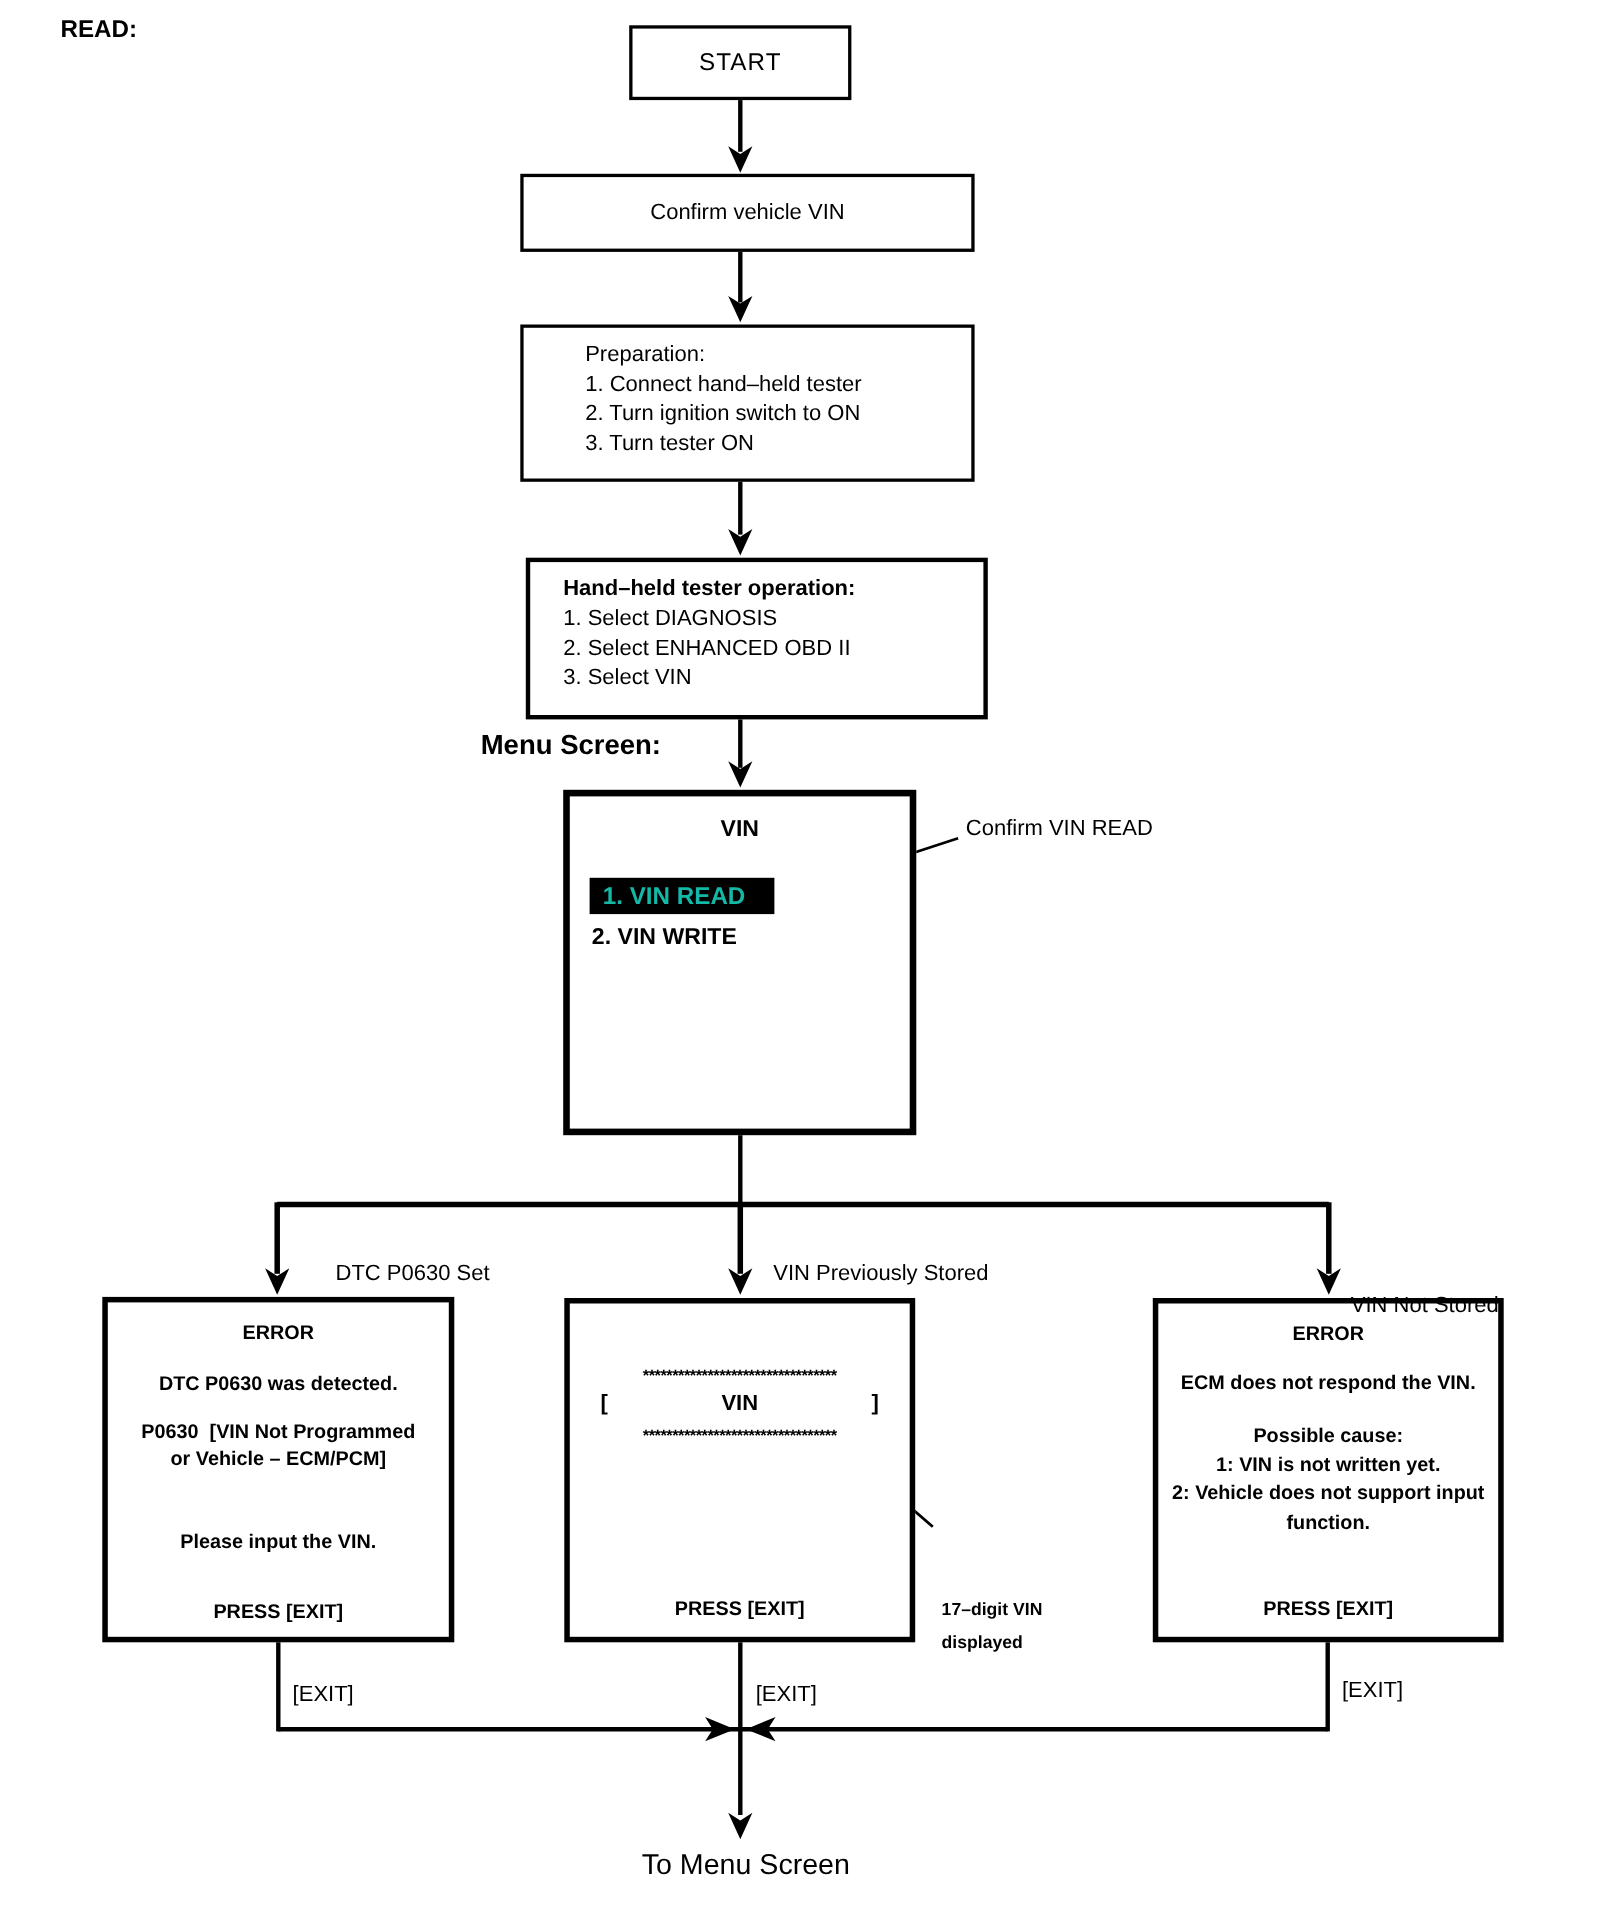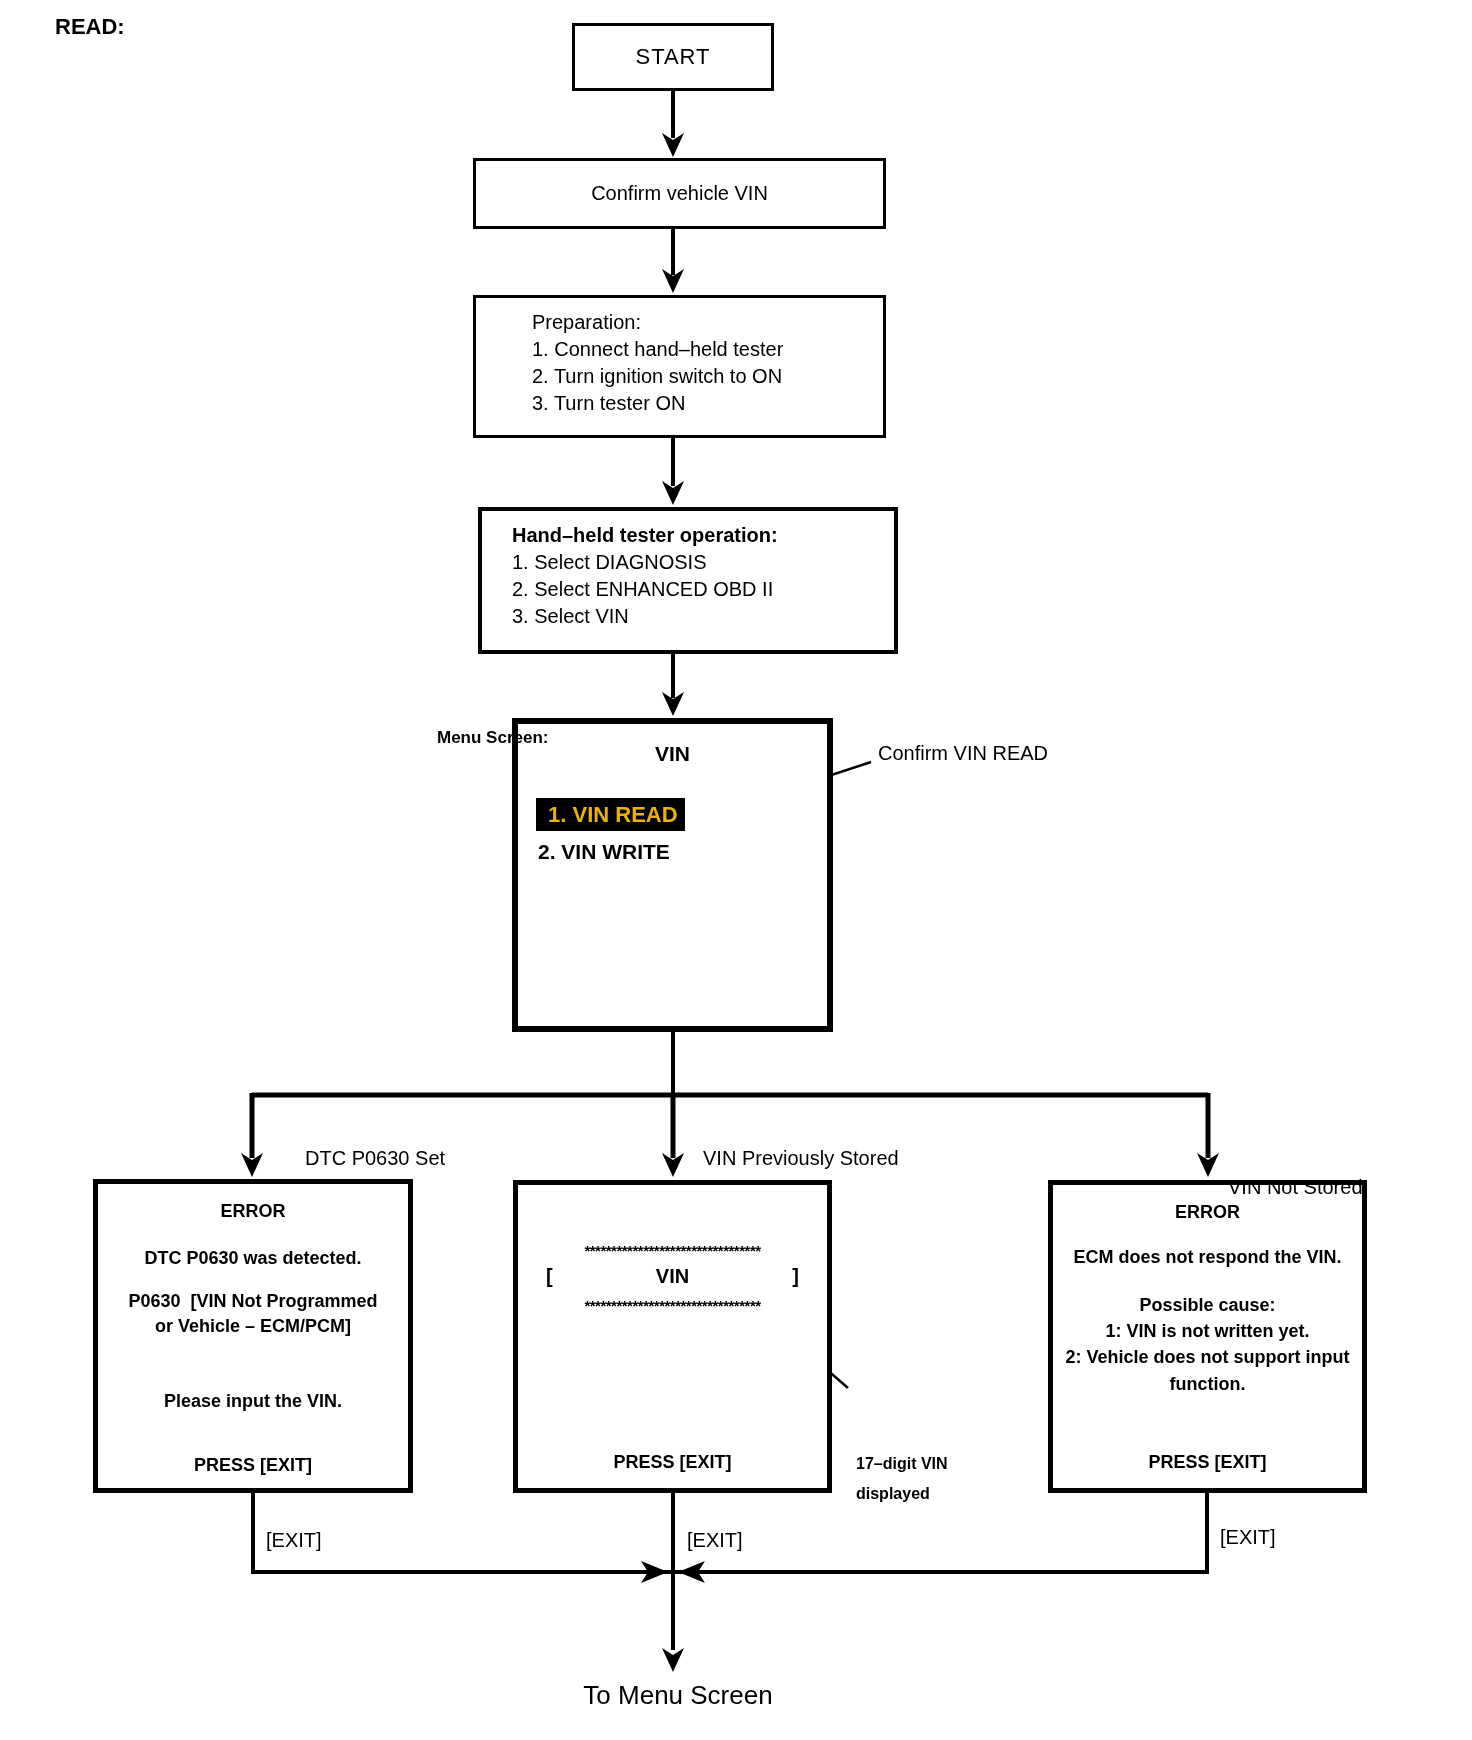--- a/index.html
+++ b/index.html
@@ -26,25 +26,25 @@
   }
   .box.center-text { display: flex; align-items: center; justify-content: center; text-align: right; }
   .lbl { position: absolute; z-index: 3; white-space: nowrap; }
   .bold { font-weight: bold; }
 
   #read-label        { left: 55px;  top: 14px;  font-size: 22px; font-weight: bold; }
   #start-box         { left: 572px; top: 23px;  width: 202px; height: 68px; font-size: 22px; letter-spacing: 1px; }
   #confirm-box       { left: 473px; top: 158px; width: 413px; height: 71px; font-size: 20px; }
   #prep-box          { left: 473px; top: 295px; width: 413px; height: 143px; padding: 11px 10px 0 56px; font-size: 20px; line-height: 27px; }
   #tester-box        { left: 478px; top: 507px; width: 420px; height: 147px; border-width: 4px; padding: 11px 8px 0 30px; font-size: 20px; line-height: 27px; }
-  #menu-screen-label { left: 437px; top: 728px; font-size: 17px; font-weight: bold; }
+  #menu-screen-label { left: 437px; top: 663px; font-size: 25px; font-weight: bold; }
 
   #menu-box          { left: 512px; top: 718px; width: 321px; height: 314px; border-width: 6px; }
   .menu-title        { position: absolute; left: 0; right: 0; top: 18px; text-align: center; font-weight: bold; font-size: 21px; }
-  .menu-highlight    { position: absolute; left: 18px; top: 74px; width: 149px; height: 33px; background: #000; color: #eab308;
+  .menu-highlight    { position: absolute; left: 18px; top: 74px; width: 168px; height: 33px; background: #000; color: #14b8a6;
                        font-weight: bold; font-size: 22px; line-height: 33px; padding-left: 12px; white-space: nowrap; }
   .menu-item2        { position: absolute; left: 20px; top: 116px; font-weight: bold; font-size: 21px; white-space: nowrap; }
   #select-vin-read   { left: 878px; top: 742px; font-size: 20px; }
 
   .branch-label      { font-size: 20px; }
   #label-dtc         { left: 273px;  top: 1147px; margin-left: 32px; }
   #label-stored      { left: 703px;  top: 1147px; }
   #label-notstored   { left: 1228px; top: 1144px; margin-top: 32px; }
 
   .result-box        { border-width: 5px; }

